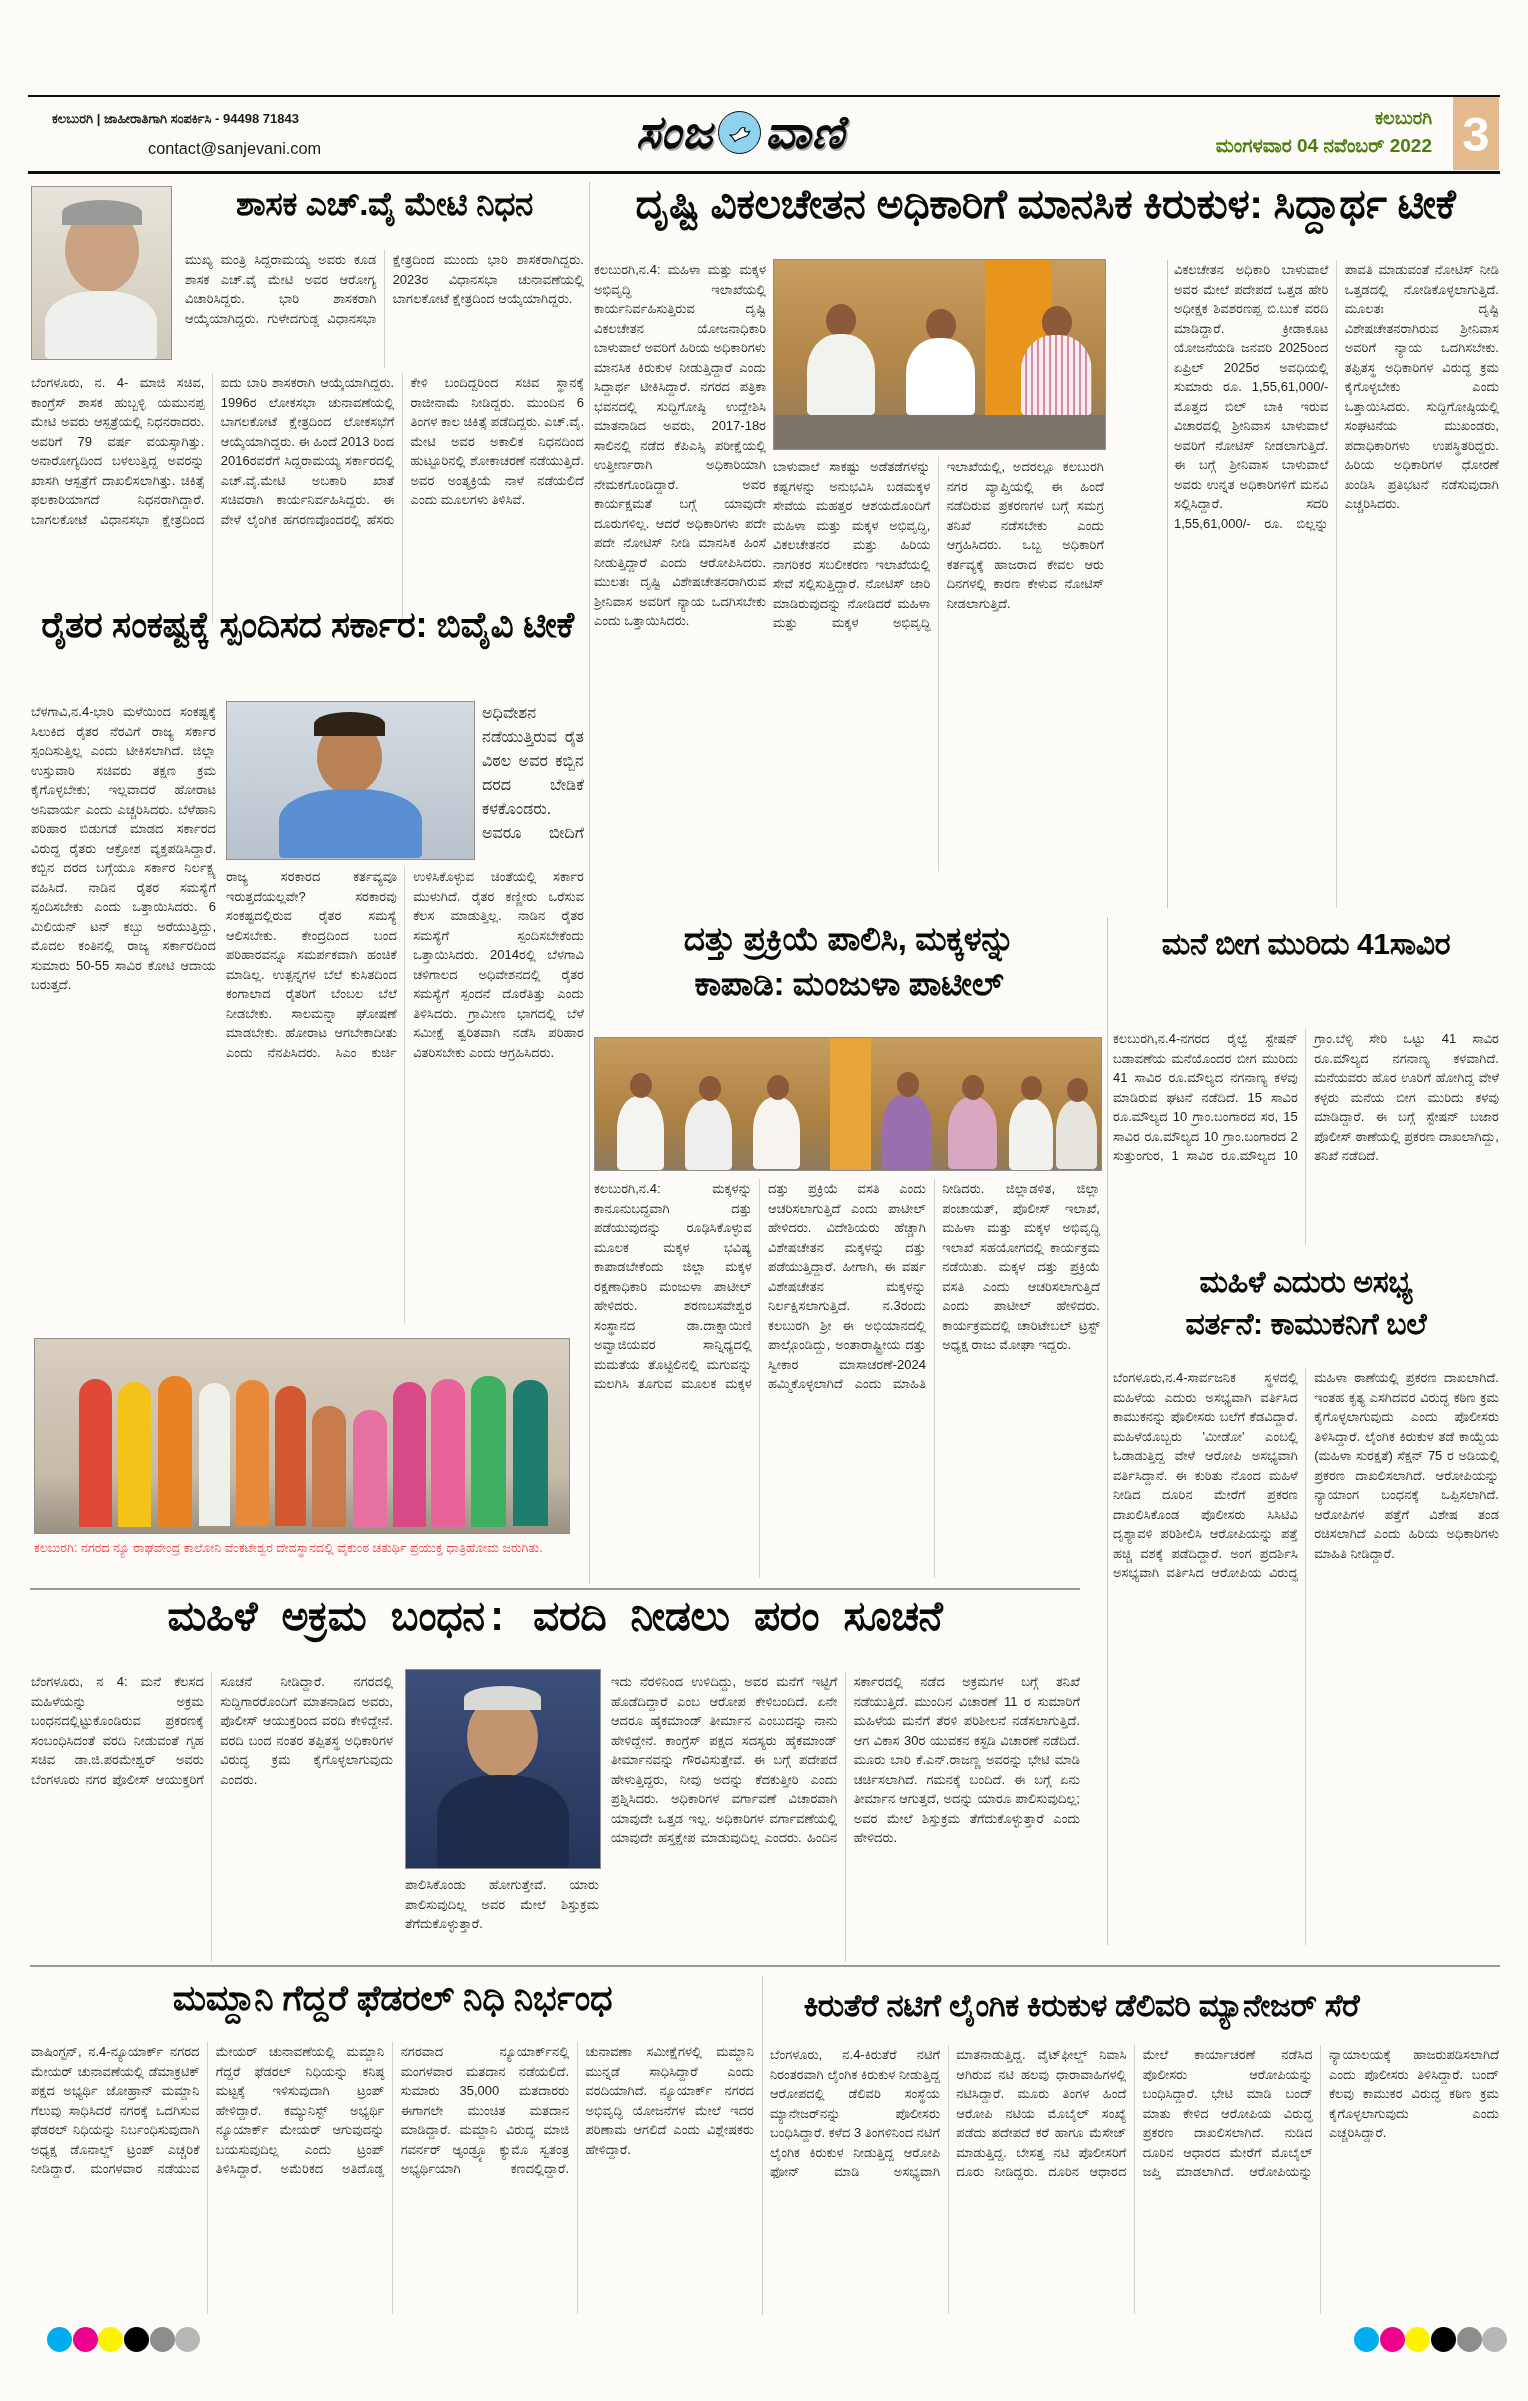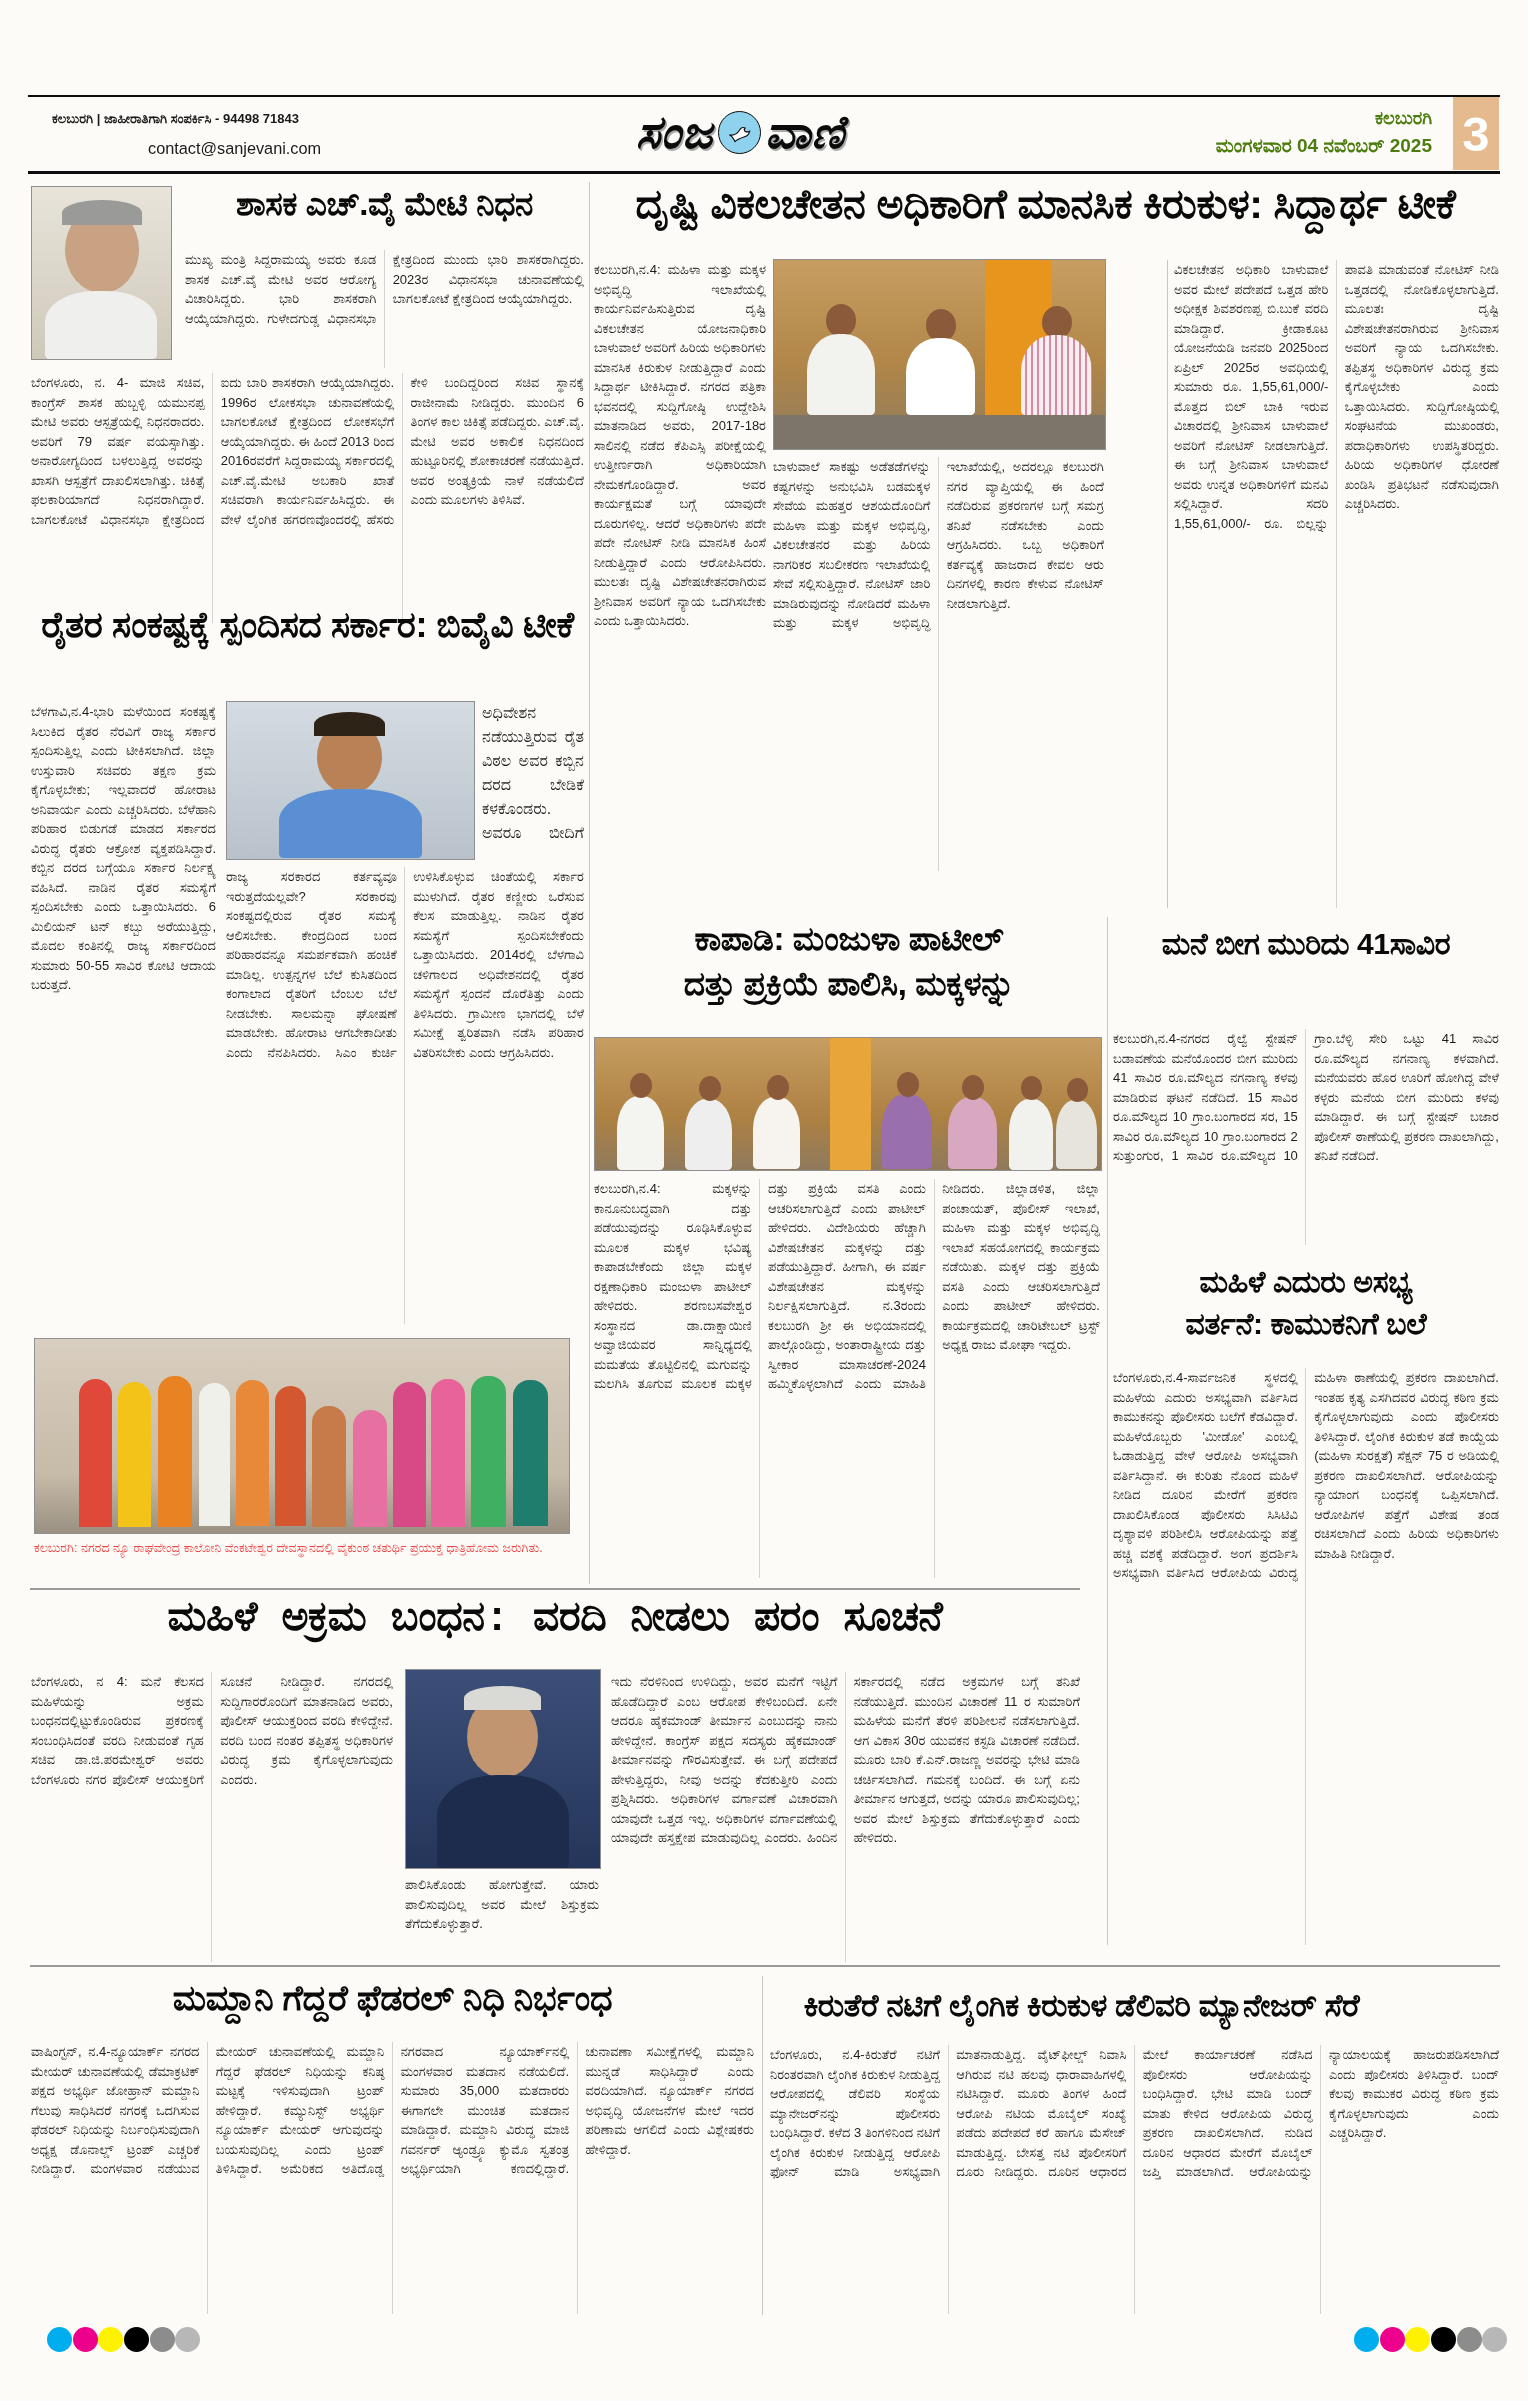--- a/index.html
+++ b/index.html
@@ -47,21 +47,21 @@
     <span class="logo-txt">ಸಂಜ</span>
     <span class="logo-circle">
       <svg width="27" height="27" viewBox="0 0 24 24">
           <path d="M3 14c4 1 7-1 9-4 1-2 3-3 5-2-1 1-1 2 0 3 2 1 4 0 4 0s-1 4-5 5c-3 1-6 2-8 4-1-2-3-5-5-6z" fill="#ffffff" stroke="#0b0b0b" stroke-width="1"></path>
         </svg>
     </span>
     <span class="logo-txt">ವಾಣಿ</span>
   </div>
 
   <div class="mast-right" style="right:96px;top:108px;font-size:18px;">ಕಲಬುರಗಿ</div>
-  <div class="mast-right" style="right:96px;top:135px;font-size:19px;">ಮಂಗಳವಾರ 04 ನವೆಂಬರ್ 2025</div>
+  <div class="mast-right" style="right:96px;top:135px;font-size:19px;">ಮಂಗಳವಾರ 04 ನವೆಂಬರ್ 2022</div>
   <div class="page-num-box" style="left:1453px;top:97px;width:46px;height:73px;background:#e5ba8e;">3</div>
   <div class="hrule" style="left:28px;top:171px;width:1472px;height:3px;"></div>
 
   <div class="photo" style="left:31px;top:186px;width:139px;height:172px;background:linear-gradient(180deg,#e8e4da,#cfc9ba);">
     <div class="p-head" style="left:33px;top:19px;width:74px;height:87px;background:#c9a183;"></div>
     <div class="p-bar" style="left:30px;top:13.3px;width:80px;height:25px;border-radius:50% 50% 0 0;background:#9a9a98;"></div>
     <div class="p-torso" style="left:13.3px;top:104px;width:112px;height:68px;background:#efefed;"></div>
   </div>
   <div class="headline" style="left:185px;top:186px;width:399px;font-size:33px;">ಶಾಸಕ ಎಚ್.ವೈ ಮೇಟಿ ನಿಧನ</div>
   <div class="body-text two-col" style="left:185px;top:250px;width:399px;height:118px;">ಮುಖ್ಯ ಮಂತ್ರಿ ಸಿದ್ದರಾಮಯ್ಯ ಅವರು ಕೂಡ ಶಾಸಕ ಎಚ್.ವೈ ಮೇಟಿ ಅವರ ಆರೋಗ್ಯ ವಿಚಾರಿಸಿದ್ದರು. ಭಾರಿ ಶಾಸಕರಾಗಿ ಆಯ್ಕೆಯಾಗಿದ್ದರು. ಗುಳೇದಗುಡ್ಡ ವಿಧಾನಸಭಾ ಕ್ಷೇತ್ರದಿಂದ ಮುಂದು ಭಾರಿ ಶಾಸಕರಾಗಿದ್ದರು. 2023ರ ವಿಧಾನಸಭಾ ಚುನಾವಣೆಯಲ್ಲಿ ಬಾಗಲಕೋಟೆ ಕ್ಷೇತ್ರದಿಂದ ಆಯ್ಕೆಯಾಗಿದ್ದರು.</div>
@@ -107,22 +107,22 @@
     <div class="p-bar" style="left:277px;top:67px;width:34px;height:121px;border-radius:16.3px 16.3px 0 0;background:#c77b4b;"></div>
     <div class="p-bar" style="left:318px;top:71px;width:34px;height:117px;border-radius:16.3px 16.3px 0 0;background:#e671a0;"></div>
     <div class="p-bar" style="left:358px;top:43px;width:33px;height:145px;border-radius:16.3px 16.3px 0 0;background:#d84a86;"></div>
     <div class="p-bar" style="left:396px;top:40px;width:34px;height:148px;border-radius:16.3px 16.3px 0 0;background:#e8639a;"></div>
     <div class="p-bar" style="left:436px;top:37px;width:35px;height:151px;border-radius:16.3px 16.3px 0 0;background:#3faf62;"></div>
     <div class="p-bar" style="left:478px;top:41px;width:35px;height:146px;border-radius:16.3px 16.3px 0 0;background:#1f7d6d;"></div>
   </div>
   <div class="caption" style="left:34px;top:1539px;width:534px;">ಕಲಬುರಗಿ: ನಗರದ ನ್ಯೂ ರಾಘವೇಂದ್ರ ಕಾಲೋನಿ ವೆಂಕಟೇಶ್ವರ ದೇವಸ್ಥಾನದಲ್ಲಿ ವೈಕುಂಠ ಚತುರ್ಥಿ ಪ್ರಯುಕ್ತ ಧಾತ್ರಿಹೋಮ ಜರುಗಿತು.</div>
 
   <div class="headline" style="left:594px;top:917px;width:510px;font-size:33px;line-height:1.35;">
+    <div>ದತ್ತು ಪ್ರಕ್ರಿಯೆ ಪಾಲಿಸಿ, ಮಕ್ಕಳನ್ನು</div>
     <div>ಕಾಪಾಡಿ: ಮಂಜುಳಾ ಪಾಟೀಲ್</div>
-    <div>ದತ್ತು ಪ್ರಕ್ರಿಯೆ ಪಾಲಿಸಿ, ಮಕ್ಕಳನ್ನು</div>
   </div>
   <div class="photo" style="left:594px;top:1037px;width:506px;height:132px;background:linear-gradient(180deg,#c79d61 0%,#ad8142 60%,#8f7a5d 100%);">
     <div class="p-bar" style="left:235px;top:0;width:41px;height:132px;background:#e8a53a;"></div>
     <div class="p-torso" style="left:22px;top:58px;width:47px;height:74px;background:#f4f4f1;"></div>
     <div class="p-head" style="left:35px;top:35px;width:22px;height:25px;background:#8a5a3b;"></div>
     <div class="p-torso" style="left:90px;top:61px;width:47px;height:71px;background:#eeeeee;"></div>
     <div class="p-head" style="left:104px;top:38px;width:22px;height:25px;background:#8a5a3b;"></div>
     <div class="p-torso" style="left:158px;top:59px;width:47px;height:72px;background:#f7f3ee;"></div>
     <div class="p-head" style="left:172px;top:37px;width:22px;height:25px;background:#8a5a3b;"></div>
     <div class="p-torso" style="left:287px;top:56px;width:50px;height:75px;background:#9a6fae;"></div>

